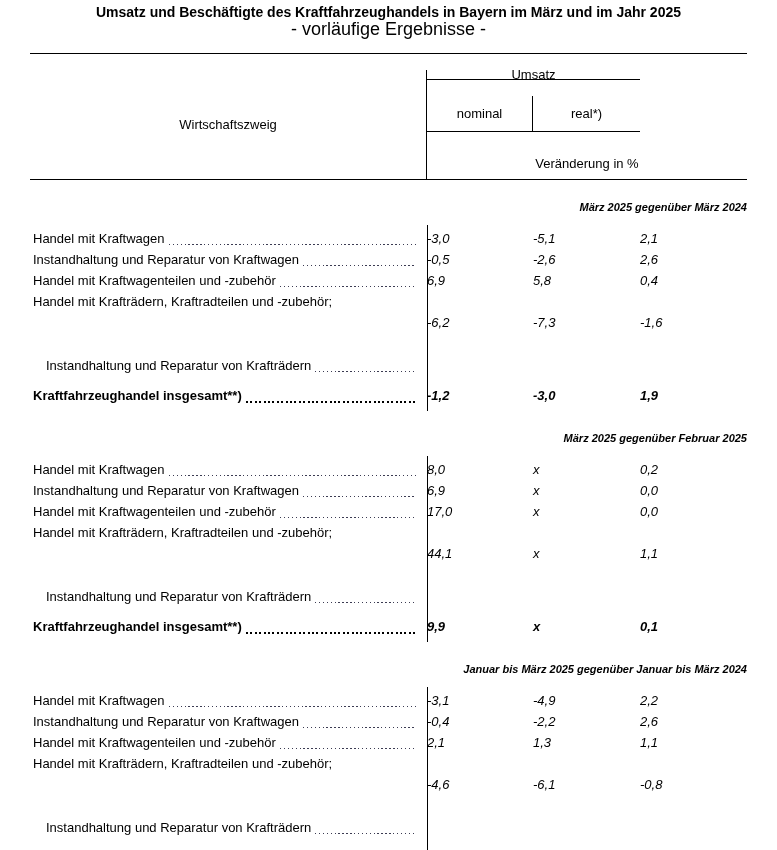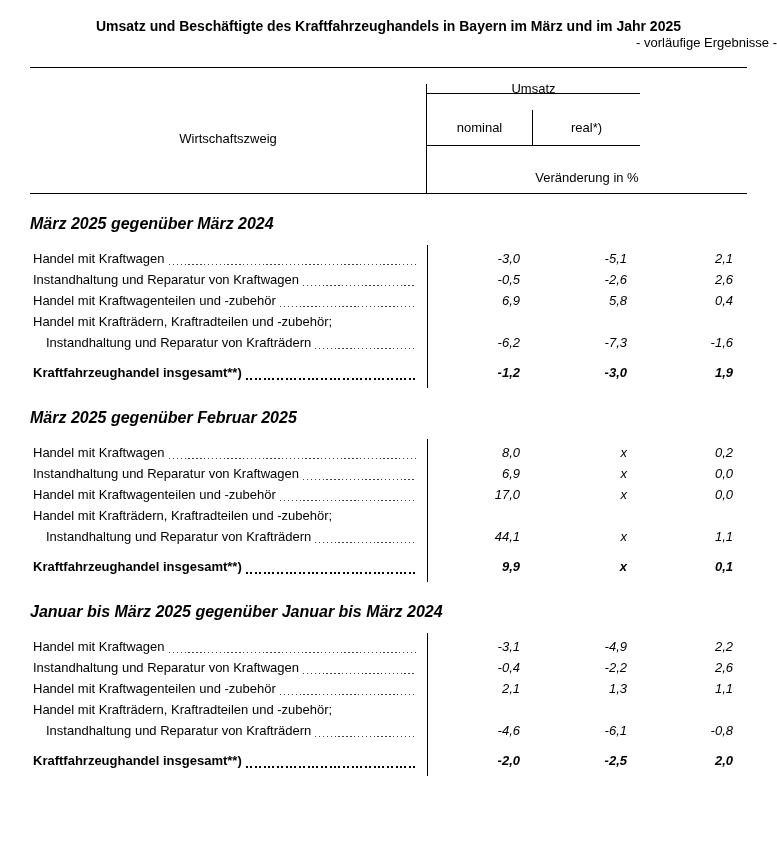--- a/index.html
+++ b/index.html
@@ -3,28 +3,28 @@
 <meta charset="utf-8">
 <style>
   * { margin:0; padding:0; box-sizing:border-box; }
   html,body { background:#ffffff; }
   body {
     width:777px; height:850px;
     font-family:"Liberation Sans","DejaVu Sans",sans-serif;
     color:#000; font-size:13px;
     overflow:hidden;
   }
-  .doc { width:777px; height:597px; padding-top:18px; }
+  .doc { width:777px; height:597px; padding-top:4px; }
 
   
   .page-title {
     text-align:center; font-weight:bold; font-size:14px; line-height:17px;
   }
   .page-subtitle {
-    text-align:right; font-size:13px; line-height:16px; margin-bottom:16px;
+    text-align:center; font-size:18px; line-height:16px; margin-bottom:16px;
   }
 
   
   .tbl { margin:0 30px; width:717px; }
   .thead {
     display:grid;
     grid-template-columns:397px 106px 107px 107px;
     grid-template-rows:26px 52px 47px;
     border-top:1.4px solid #000;
     border-bottom:1.4px solid #000;
@@ -32,43 +32,43 @@
   .thead > div { display:flex; align-items:center; justify-content:center;margin-top:16px; }
   .h-branch { grid-column:1; grid-row:1/4; border-right:1.4px solid #000; }
   .h-umsatz { grid-column:2/4; grid-row:1; border-bottom:1.4px solid #000; }
   .h-besch  { grid-column:4; grid-row:1/3; border-left:1.4px solid #000; border-bottom:1.4px solid #000; }
   .h-nominal{ grid-column:2; grid-row:2; border-right:1.4px solid #000; border-bottom:1.4px solid #000; }
   .h-real   { grid-column:3; grid-row:2; border-bottom:1.4px solid #000; }
   .h-unit   { grid-column:2/5; grid-row:3; }
 
   
   .section-title {
-    text-align:left; font-weight:bold; font-style:italic;
-    font-size:16px; margin:21px 0 15px;
+    text-align:right; font-weight:bold; font-style:italic;
+    font-size:11px; margin:21px 0 15px;
   }
   .section-body { position:relative; padding-bottom:5px; }
   .section-body::after {
     content:""; position:absolute; left:397px; top:-3px; bottom:0;
     width:1.4px; background:#000;
   }
   .row {
     display:grid; grid-template-columns:397px 106px 107px 107px;
     line-height:21px;
   }
   .label-cell {
     display:flex; align-items:center;
     padding-left:3px; padding-right:11px; overflow:hidden; white-space:nowrap;
   }
-  .label-cell.indent { padding-left:16px; }
+  .label-cell.indent { padding-left:16px;margin-top:43px; }
   .leader {
     flex:1 0 10px; height:1.4px; margin-left:4px;
     align-self:flex-end; margin-bottom:4px;
     background:repeating-linear-gradient(to right,#3b3b52 0,#3b3b52 1.4px,transparent 1.4px,transparent 3.9px);
   }
-  .num { text-align:right; font-style:italic; }
+  .num { text-align:left; font-style:italic; }
   .num.c-nominal { padding-right:13px; }
   .num.c-real    { padding-right:13px; }
   .num.c-besch   { padding-right:14px; }
   .row.total { font-weight:bold; margin-top:9px; }
   .row.total .leader {
     height:1.9px; margin-bottom:3px;
     background:repeating-linear-gradient(to right,#000 0,#000 1.9px,transparent 1.9px,transparent 4.4px);
   }
 
   

